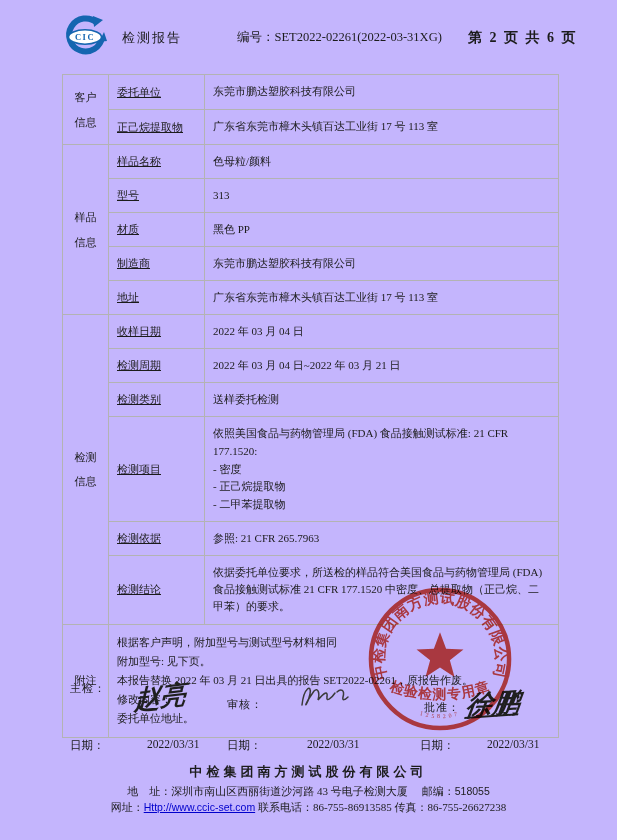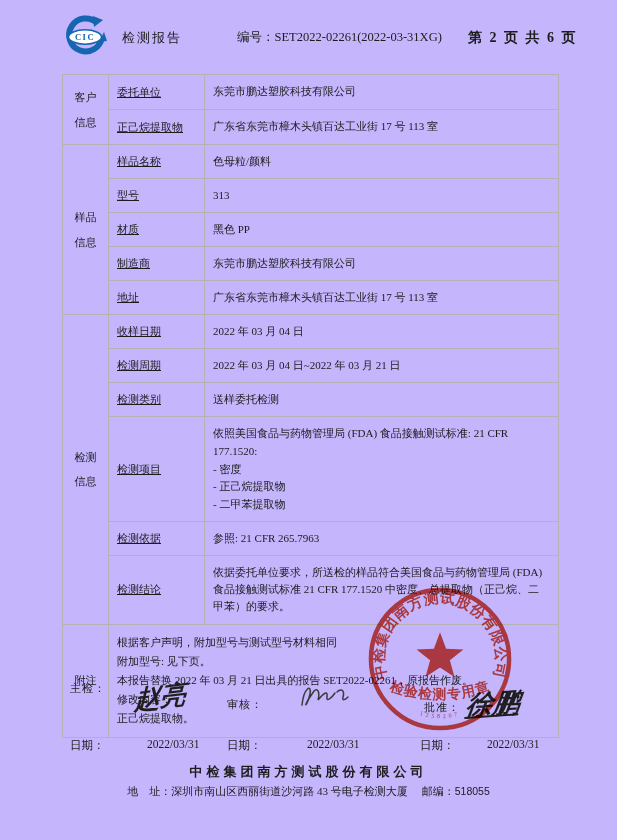--- a/index.html
+++ b/index.html
@@ -145,21 +145,21 @@
 
     <tr class="h97">
       <td class="g">
             <div class="glabel">附注</div>
           </td>
       <td class="val notes" colspan="2">
         <div>根据客户声明，附加型号与测试型号材料相同</div>
         <div>附加型号: 见下页。</div>
         <div>本报告替换 2022 年 03 月 21 日出具的报告 SET2022-02261，原报告作废。</div>
         <div>修改内容：</div>
-        <div>正己烷提取物。</div>
+        <div>委托单位地址。</div>
       </td>
     </tr>
   </tbody>
     </table>
 
   <span class="sig-label" style="left:70px;top:681px;">主检：</span>
   <span class="sig-name" style="left:134px;top:680px;">赵亮</span>
   <span class="sig-date" style="left:70px;top:738px;">日期：</span>
   <span class="sig-date" style="left:147px;top:738px;">2022/03/31</span>
 
@@ -195,14 +195,19 @@
       <text font-size="6" fill="#d93a2b" letter-spacing="3" text-anchor="middle">
         <textPath href="#arcBot" startOffset="50%">1258207</textPath>
       </text>
     </svg>
   </div>
 
   <div class="foot foot-company">中检集团南方测试股份有限公司</div>
   <div class="foot foot-l2">
     <span>地　址：</span><span>深圳市南山区西丽街道沙河路 43 号电子检测大厦</span><span class="gap"></span><span>邮编：</span><span class="mono">518055</span>
   </div>
+  <div class="foot foot-l3">
+    <span>网址：</span><a class="site mono" href="#">Http://www.ccic-set.com</a>
+    <span>联系电话：</span><span>86-755-86913585</span>
+    <span>传真：</span><span>86-755-26627238</span>
+  </div>
 
 </div>
 
 </body></html>

